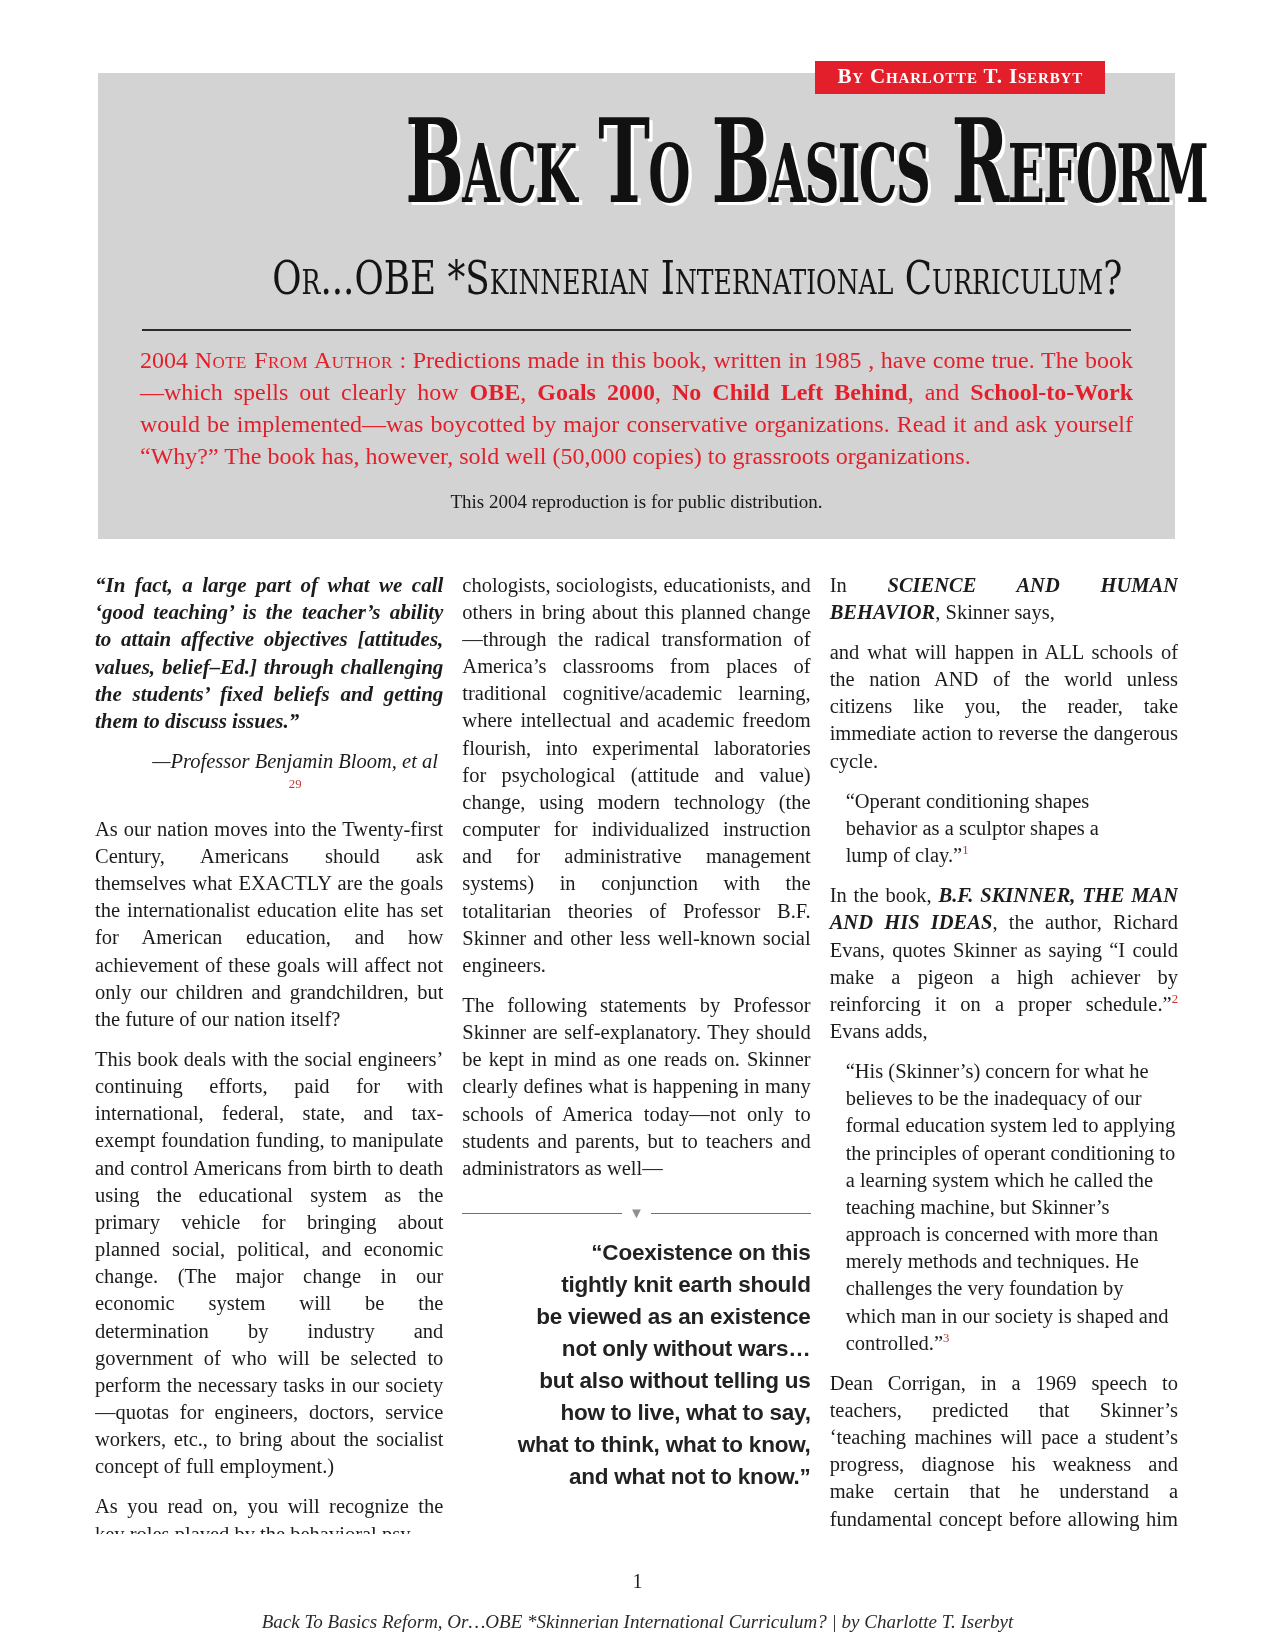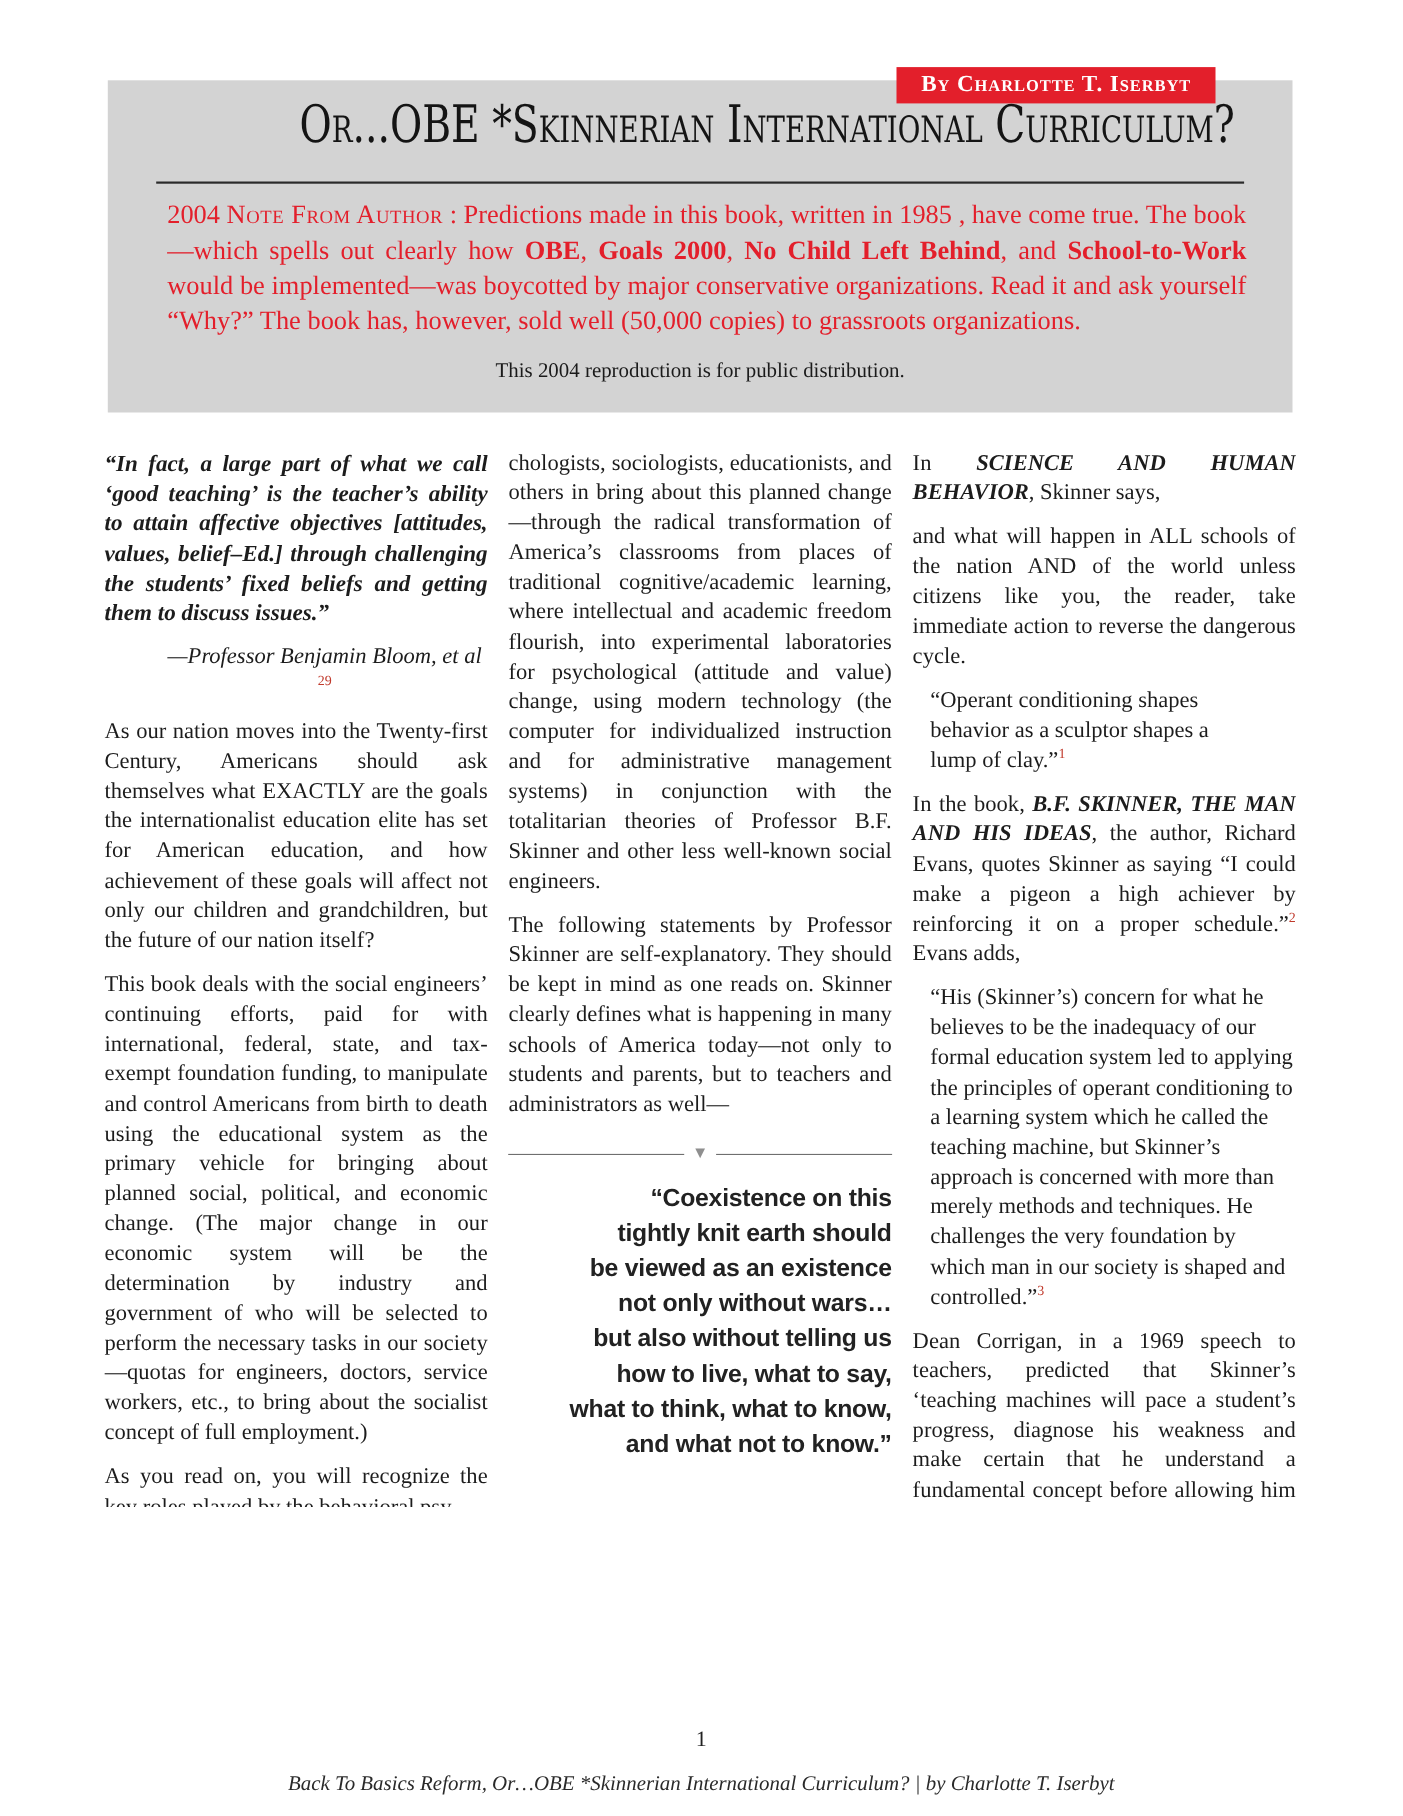--- a/index.html
+++ b/index.html
@@ -40,42 +40,41 @@
     font-weight:700;
     font-size:116px;
     line-height:1.0;
     letter-spacing:-0.025em;
     color:#111111;
     text-shadow:0.045em 0.022em 0 #ffffff;
     transform:scaleX(0.60);
     transform-origin:center top;
     white-space:nowrap;
   }
-  .subtitle-wrap { text-align:left; margin-top:0; height:56px; }
+  .subtitle-wrap { text-align:left; margin-top:22px; height:56px; }
   .page-subtitle {
     display:inline-block;
     font-family:"DejaVu Serif", serif;
     font-variant:small-caps;
     font-weight:400;
     font-size:47px;
     line-height:1.05;
     color:#141414;
     transform:scaleX(0.76);
     transform-origin:center top;
     white-space:nowrap;
   }
   .tagline { text-align:center; margin-top:12px; font-size:20.5px; line-height:1.28; color:#1a1a1a; }
   .header-rule { border:0; border-top:2px solid #2a2a2a; margin:20px 4px 14px 4px; }
   .author-note {
     color:#e31f2b;
     font-size:24px;
     line-height:1.33;
     text-align:justify;
     padding:0 2px;
-    margin-left:12px;
   }
   .distribution-note { text-align:center; font-size:19px; margin-top:18px; color:#1a1a1a; }
   
   .content-columns {
     display:flex;
     gap:19px;
     margin:33px 97px 0 95px;
     height:962px;
     overflow:hidden;
   }
@@ -114,20 +113,23 @@
   .seg-sup{ color:#c0392b; vertical-align:super; font-size:.62em; line-height:0; }
 </style>
 </head>
 <body>
 
 <div class="page">
 
   <div class="header-box">
     <div class="author-banner">By Charlotte T. Iserbyt</div>
 
+    <div class="title-wrap">
+      <div class="page-title">Back To Basics Reform</div>
+    </div>
 
     <div class="subtitle-wrap">
       <div class="page-subtitle">Or...OBE *Skinnerian International Curriculum?</div>
     </div>
 
 
     <hr class="header-rule">
 
     <div class="author-note">2004 <span class="seg-sc">Note From Author</span> : Predictions made in this book, written in 1985 , have come true. The book—which spells out clearly how <span class="seg-b">OBE</span>, <span class="seg-b">Goals 2000</span>, <span class="seg-b">No Child Left Behind</span>, and <span class="seg-b">School-to-Work</span> would be implemented—was boycotted by major conservative organizations. Read it and ask yourself “Why?” The book has, however, sold well (50,000 copies) to grassroots organizations.</div>
 

